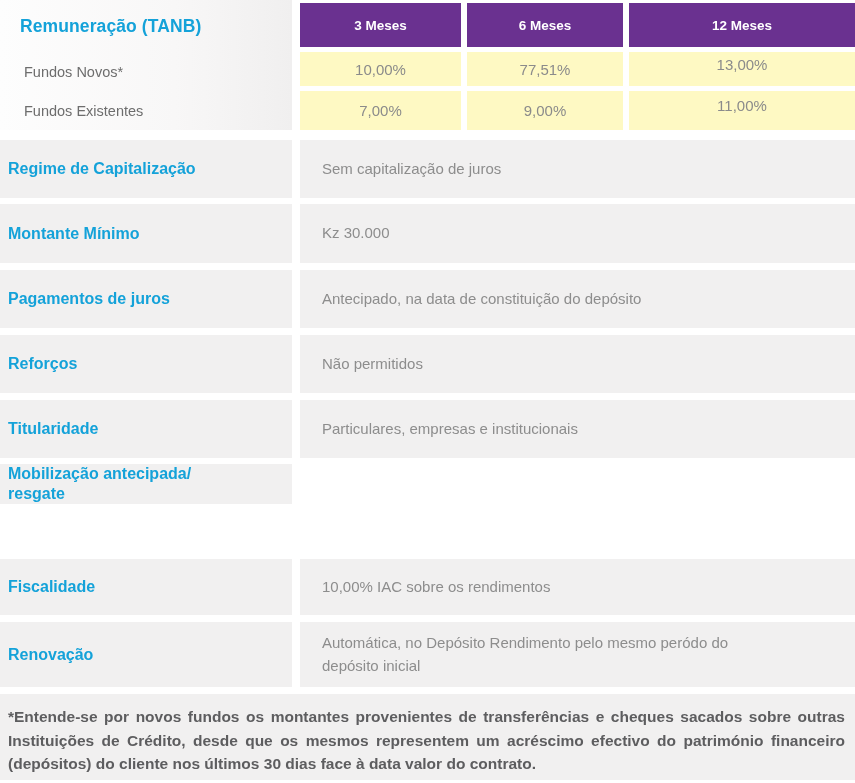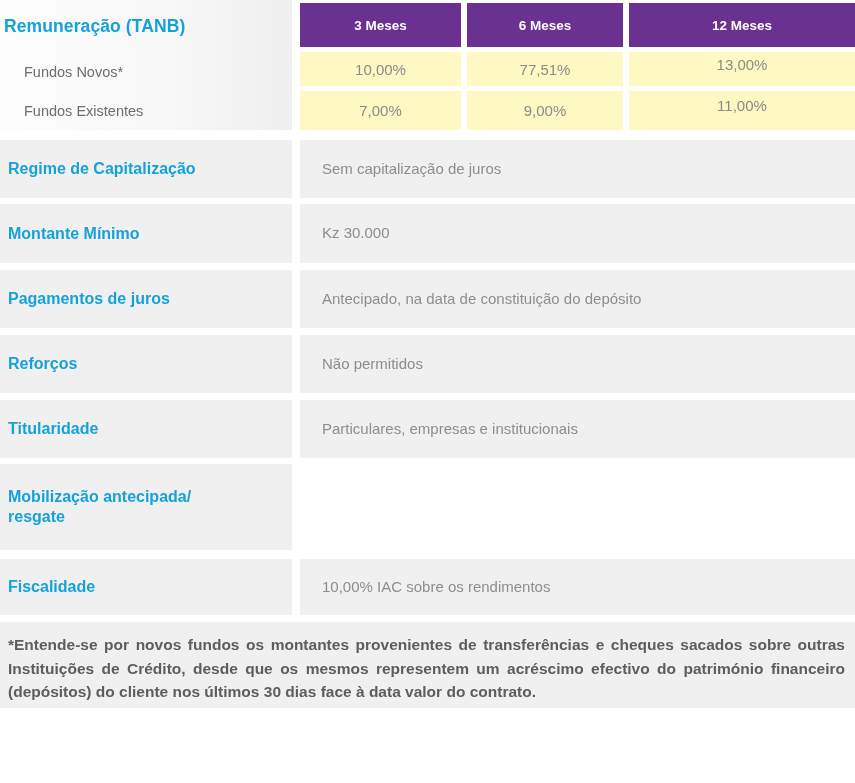--- a/index.html
+++ b/index.html
@@ -4,21 +4,21 @@
 <style>
   html,body { margin:0; padding:0; background:#ffffff; }
   body { width:855px; height:783px; font-family:"Liberation Sans","DejaVu Sans",sans-serif; }
   .page { width:855px; height:783px; overflow:hidden; }
 
   
   .top-block { display:flex; height:130px; }
   .top-left  { width:292px; box-sizing:border-box;
                background:linear-gradient(90deg,#fdfdfd 0%,#f8f7f7 60%,#f0efef 100%);
                display:flex; flex-direction:column; }
-  .top-title { height:52px; display:flex; align-items:center; padding-left:4px;
+  .top-title { height:52px; display:flex; align-items:center; padding-left:20px;
                color:#14a2d9; font-weight:bold; font-size:17.5px; letter-spacing:.1px; }
   .top-lbl   { height:39px; display:flex; align-items:center; padding-left:24px;
                color:#6d6d6d; font-size:14.5px; }
   .top-right { width:563px; display:flex; }
   .rate-col  { display:flex; flex-direction:column; margin-left:6px; }
   .rate-col.first { margin-left:8px; }
   .c-3m  { width:161px; } .c-6m { width:156px; } .c-12m { width:226px; }
   .col-header { margin-top:3px; height:44px; background:#6a3190; color:#ffffff;
                 font-weight:bold; font-size:13.5px; display:flex; align-items:center; justify-content:center; }
   .rate-cell  { background:#fef9c3; color:#8b8b8b; font-size:15px;
@@ -33,21 +33,21 @@
                display:flex; align-items:center; padding-left:8px; padding-right:14px;
                color:#14a2d9; font-weight:bold; font-size:16px; line-height:1.25;
                white-space:pre-line; }
   .drow .val { flex:1; margin-left:8px; box-sizing:border-box; background:#f1f0f0;
                display:flex; align-items:center; padding-left:22px; padding-right:30px;
                color:#8d8d8d; font-size:15px; line-height:1.5; }
   .drow .val span { display:block; }
   .val-narrow span { max-width:455px; }
 
   .mt10{margin-top:10px;} .mt9{margin-top:9px;} .mt7{margin-top:7px;} .mt6{margin-top:6px;}
-  .h58{height:58px;} .h59{height:59px;margin-top:6px;} .h56{height:56px;} .h65{height:65px;} .h86{height:86px;}
+  .h58{height:58px;} .h59{height:59px;margin-top:6px;} .h56{height:56px;} .h65{height:65px;} .h86{height:86px;flex-direction:column;}
 
   
   .footnote { margin-top:7px; height:86px; box-sizing:border-box; background:#f1f0f0;
               padding:11px 10px 0 8px; color:#5d5d5f; font-weight:bold; font-size:15.5px;
               line-height:1.52; text-align:justify; }
 </style>
 </head>
 <body>
 
 <div class="page">
@@ -122,16 +122,22 @@
   <div class="drow mt6 h86">
     <div class="lbl">Mobilização antecipada/
 resgate</div>
   </div>
   <div class="drow mt9 h56">
     <div class="lbl">Fiscalidade</div>
     <div class="val">
         <span>10,00% IAC sobre os rendimentos</span>
       </div>
   </div>
+  <div class="drow mt7 h65">
+    <div class="lbl">Renovação</div>
+    <div class="val val-narrow">
+        <span>Automática, no Depósito Rendimento pelo mesmo peródo do depósito inicial</span>
+      </div>
+  </div>
 
   <div class="footnote">*Entende-se por novos fundos os montantes provenientes de transferências e cheques sacados sobre outras Instituições de Crédito, desde que os mesmos representem um acréscimo efectivo do património financeiro (depósitos) do cliente nos últimos 30 dias face à data valor do contrato.</div>
 
 </div>
 
 </body></html>

